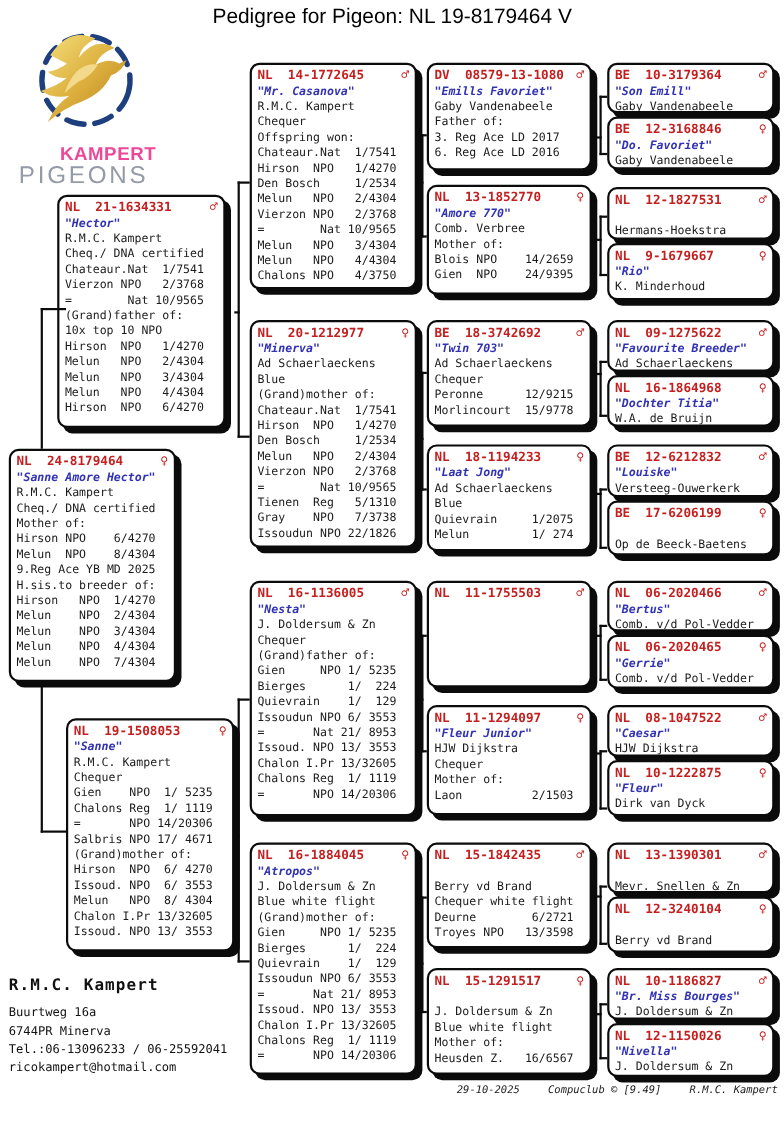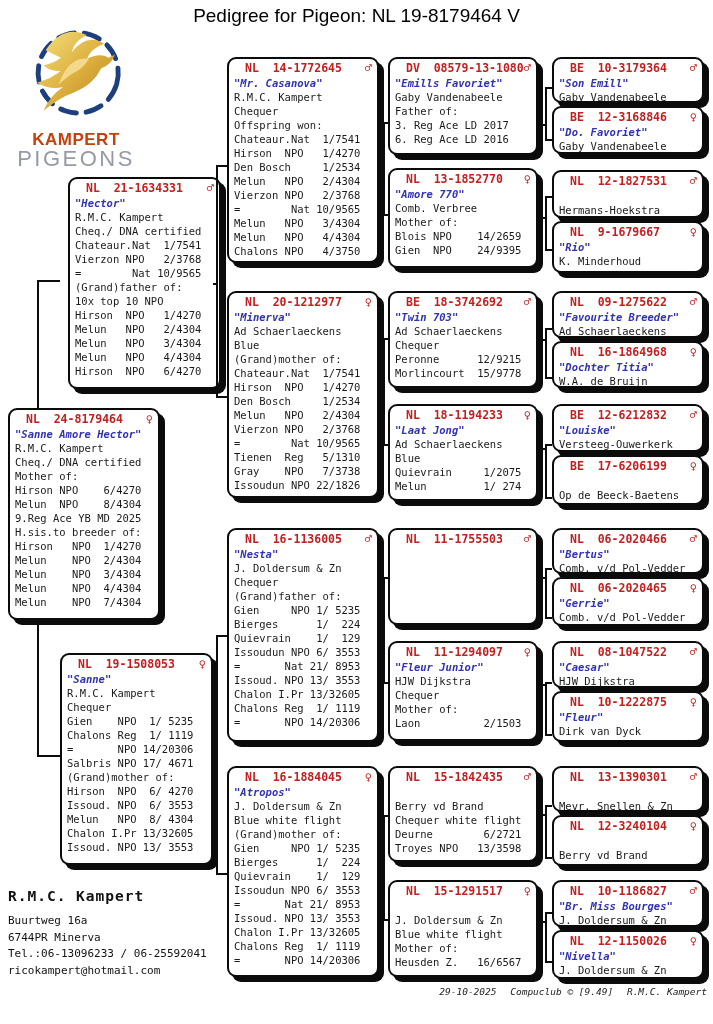--- a/index.html
+++ b/index.html
@@ -3,45 +3,45 @@
 <meta charset="utf-8">
 <style>
   html,body{margin:0;padding:0;background:#fff;}
   .page{position:relative;width:713px;height:1024px;background:#fff;overflow:hidden;
         font-family:"DejaVu Sans Mono",monospace;}
   .title{position:absolute;top:5px;left:0;width:100%;text-align:center;
          font-family:"Liberation Sans",sans-serif;font-size:19px;color:#000;}
   
   .box{position:absolute;background:#fff;border:2px solid #0b0b0b;border-radius:9px;
        box-shadow:5px 5px 0 0 #0b0b0b;padding:2px 5px;box-sizing:border-box;overflow:hidden;}
-  .box-header{display:flex;justify-content:space-between;align-items:flex-start;line-height:15px;margin-left:11px;}
+  .box-header{display:flex;justify-content:space-between;align-items:flex-start;line-height:15px;}
   .reg{color:#c41e1e;font-weight:bold;font-size:11.5px;white-space:pre;}
   .sex{color:#c41e1e;font-size:12px;line-height:14px;font-weight:bold;}
   .pname{color:#3232b4;font-style:italic;font-weight:bold;font-size:10.5px;
          line-height:14px;min-height:14px;white-space:pre;}
   .pbody{margin:0;font-family:inherit;font-size:10.5px;line-height:14px;color:#1a1a1a;white-space:pre;}
   
   .conn{position:absolute;box-sizing:border-box;}
   .vt{border-left:2px solid #0b0b0b;border-top:2px solid #0b0b0b;}
   .vb{border-left:2px solid #0b0b0b;border-bottom:2px solid #0b0b0b;}
   .br{border-left:2px solid #0b0b0b;border-top:2px solid #0b0b0b;border-bottom:2px solid #0b0b0b;}
   .hs{border-top:2px solid #0b0b0b;height:0;}
   
   .logo{position:absolute;left:10px;top:22px;width:132px;text-align:center;}
   .brand-top{font-family:"Liberation Sans",sans-serif;font-weight:bold;font-size:17px;
-             color:#c2410c;letter-spacing:.5px;line-height:19px;}
+             color:#ec4899;letter-spacing:.5px;line-height:19px;text-align:right;}
   .brand-bottom{font-family:"Liberation Sans",sans-serif;font-weight:400;font-size:22px;
                 color:#949aa6;letter-spacing:2.5px;line-height:20px;}
   
   .contact{position:absolute;left:8px;top:888px;color:#111;}
   .contact-name{font-weight:bold;font-size:14.5px;letter-spacing:1px;margin-bottom:9px;}
   .contact-line{font-size:11px;line-height:16.5px;}
   
   .footer{position:absolute;top:986px;right:6px;font-size:9.5px;font-style:italic;color:#222;}
-  .footer span{margin-left:8px;}
+  .footer span{margin-left:20px;}
 </style>
 </head>
 <body>
 
 <div class="page">
 
   <div class="title">Pedigree for Pigeon: NL  19-8179464 V</div>
 
   <div class="logo">
     <svg width="110" height="104" viewBox="0 0 100 96">
@@ -73,21 +73,21 @@
 Melun  NPO    8/4304
 9.Reg Ace YB MD 2025
 H.sis.to breeder of:
 Hirson   NPO  1/4270
 Melun    NPO  2/4304
 Melun    NPO  3/4304
 Melun    NPO  4/4304
 Melun    NPO  7/4304</pre>
   </div>
 
-  <div class="box" style="left:68px;top:177px;width:153px;height:212px">
+  <div class="box" style="left:52px;top:177px;width:153px;height:212px">
     <div class="box-header">
       <span class="reg">NL  21-1634331</span>
       <span class="sex">♂</span>
     </div>
     <div class="pname">"Hector"</div>
     <pre class="pbody">R.M.C. Kampert
 Cheq./ DNA certified
 Chateaur.Nat  1/7541
 Vierzon NPO   2/3768
 =        Nat 10/9565

